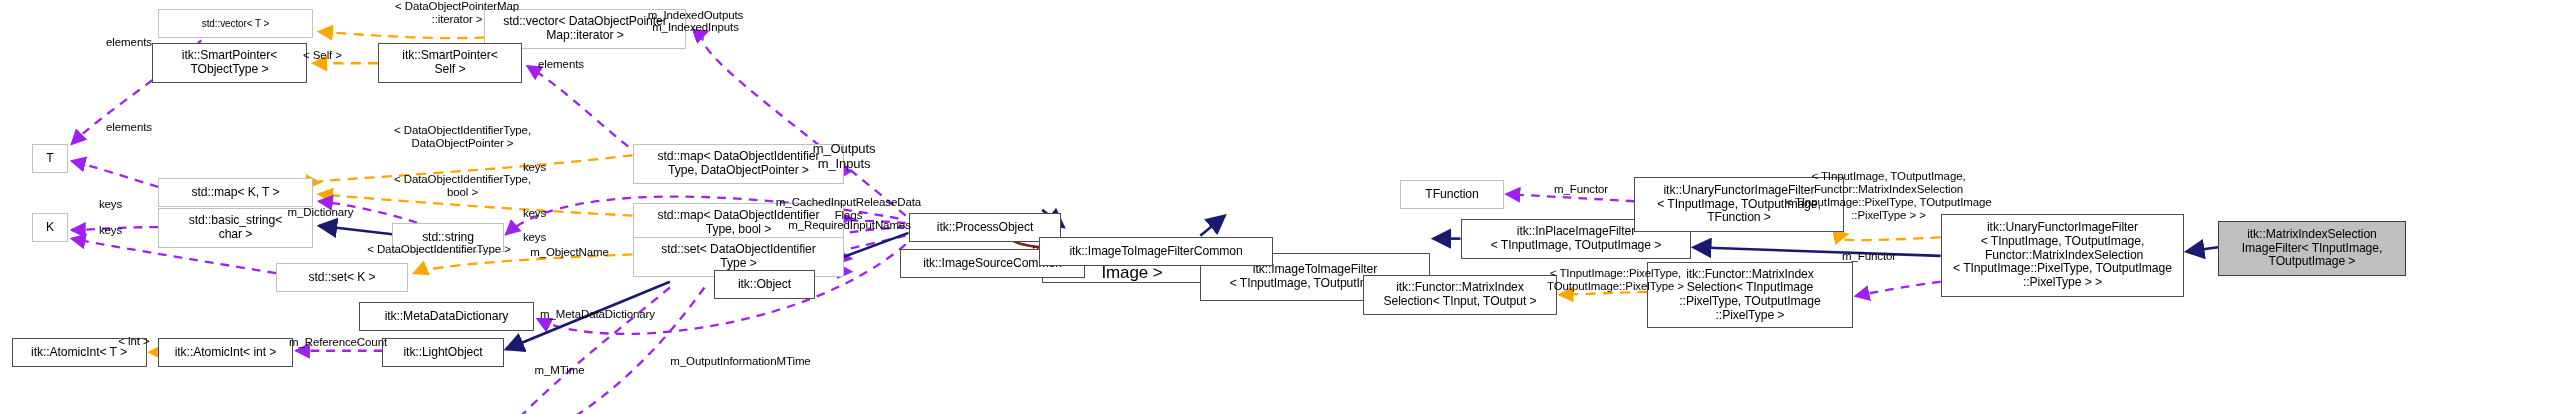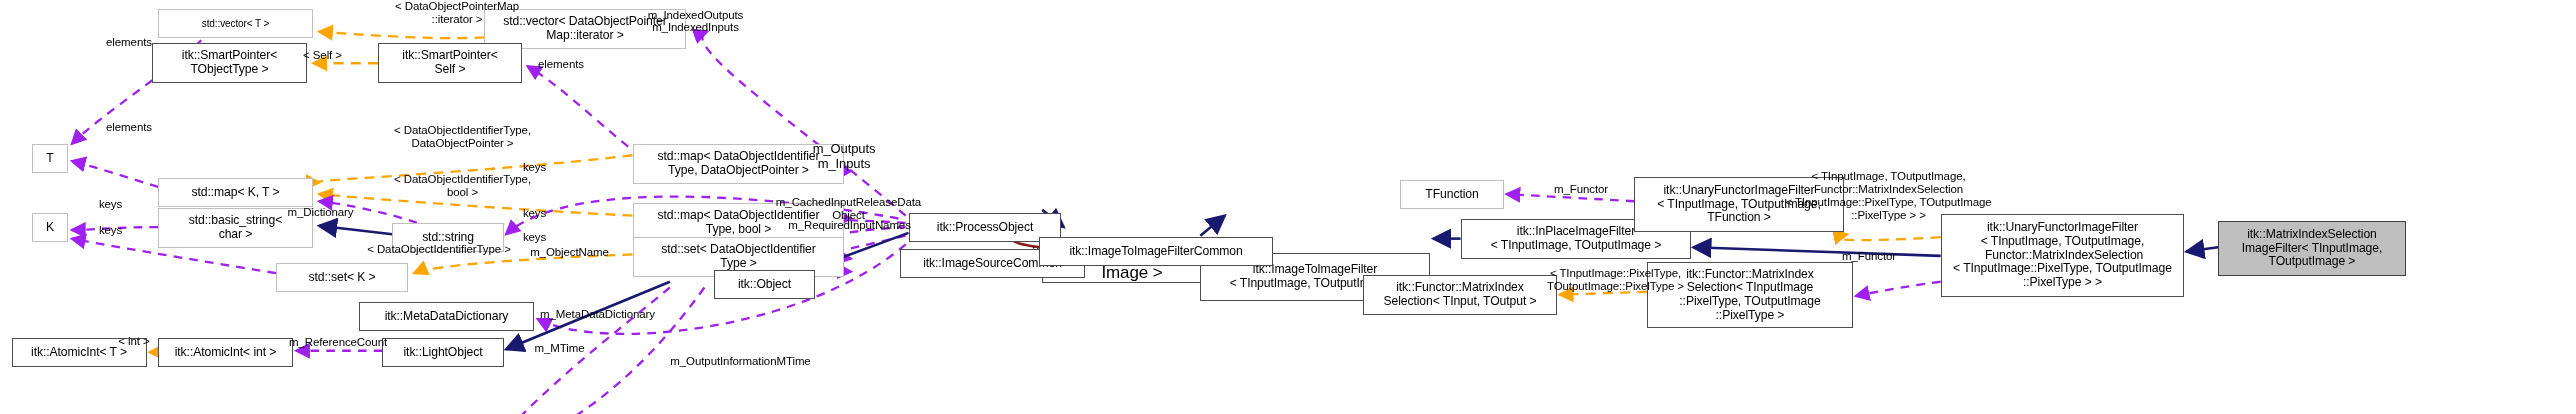--- a/index.html
+++ b/index.html
@@ -161,32 +161,32 @@
       <div class="elabel" style="left: 86px; top: 121px; width: 86px; font-size: 11.5px;">elements</div>
       <div class="elabel" style="left: 349px; top: 124px; width: 227px; font-size: 11.5px;">&lt; DataObjectIdentifierType,
 DataObjectPointer &gt;</div>
       <div class="elabel" style="left: 788px; top: 142px; width: 112px; font-size: 13px;">m_Outputs
 m_Inputs</div>
       <div class="elabel" style="left: 510px; top: 161px; width: 49px; font-size: 11.5px;">keys</div>
       <div class="elabel" style="left: 86px; top: 198px; width: 49px; font-size: 11.5px;">keys</div>
       <div class="elabel" style="left: 349px; top: 173px; width: 227px; font-size: 11.5px;">&lt; DataObjectIdentifierType,
 bool &gt;</div>
       <div class="elabel" style="left: 748px; top: 196px; width: 201px; font-size: 11.5px;">m_CachedInputReleaseData
-Object</div>
+Flags</div>
       <div class="elabel" style="left: 510px; top: 207px; width: 49px; font-size: 11.5px;">keys</div>
       <div class="elabel" style="left: 266px; top: 206px; width: 109px; font-size: 11.5px;">m_Dictionary</div>
       <div class="elabel" style="left: 510px; top: 231px; width: 49px; font-size: 11.5px;">keys</div>
       <div class="elabel" style="left: 759px; top: 219px; width: 181px; font-size: 11.5px;">m_RequiredInputNames</div>
       <div class="elabel" style="left: 86px; top: 224px; width: 49px; font-size: 11.5px;">keys</div>
       <div class="elabel" style="left: 331px; top: 243px; width: 216px; font-size: 11.5px;">&lt; DataObjectIdentifierType &gt;</div>
       <div class="elabel" style="left: 506px; top: 246px; width: 127px; font-size: 11.5px;">m_ObjectName</div>
       <div class="elabel" style="left: 510px; top: 308px; width: 175px; font-size: 11.5px;">m_MetaDataDictionary</div>
       <div class="elabel" style="left: 104px; top: 335px; width: 60px; font-size: 11.5px;">&lt; int &gt;</div>
       <div class="elabel" style="left: 266px; top: 336px; width: 144px; font-size: 11.5px;">m_ReferenceCount</div>
-      <div class="elabel" style="left: 518px; top: 342px; width: 83px; font-size: 11.5px; text-align: center;">m_MTime</div>
+      <div class="elabel" style="left: 518px; top: 364px; width: 83px; font-size: 11.5px; text-align: center;">m_MTime</div>
       <div class="elabel" style="left: 637px; top: 355px; width: 207px; font-size: 11.5px;">m_OutputInformationMTime</div>
       <div class="elabel" style="left: 1535px; top: 183px; width: 92px; font-size: 11.5px;">m_Functor</div>
       <div class="elabel" style="left: 1765px; top: 170px; width: 247px; font-size: 11.5px;">&lt; TInputImage, TOutputImage,
 Functor::MatrixIndexSelection
 &lt; TInputImage::PixelType, TOutputImage
 ::PixelType &gt; &gt;</div>
       <div class="elabel" style="left: 1512px; top: 267px; width: 207px; font-size: 11.5px;">&lt; TInputImage::PixelType,
 TOutputImage::PixelType &gt;</div>
       <div class="elabel" style="left: 1823px; top: 250px; width: 92px; font-size: 11.5px;">m_Functor</div>
     </div>

